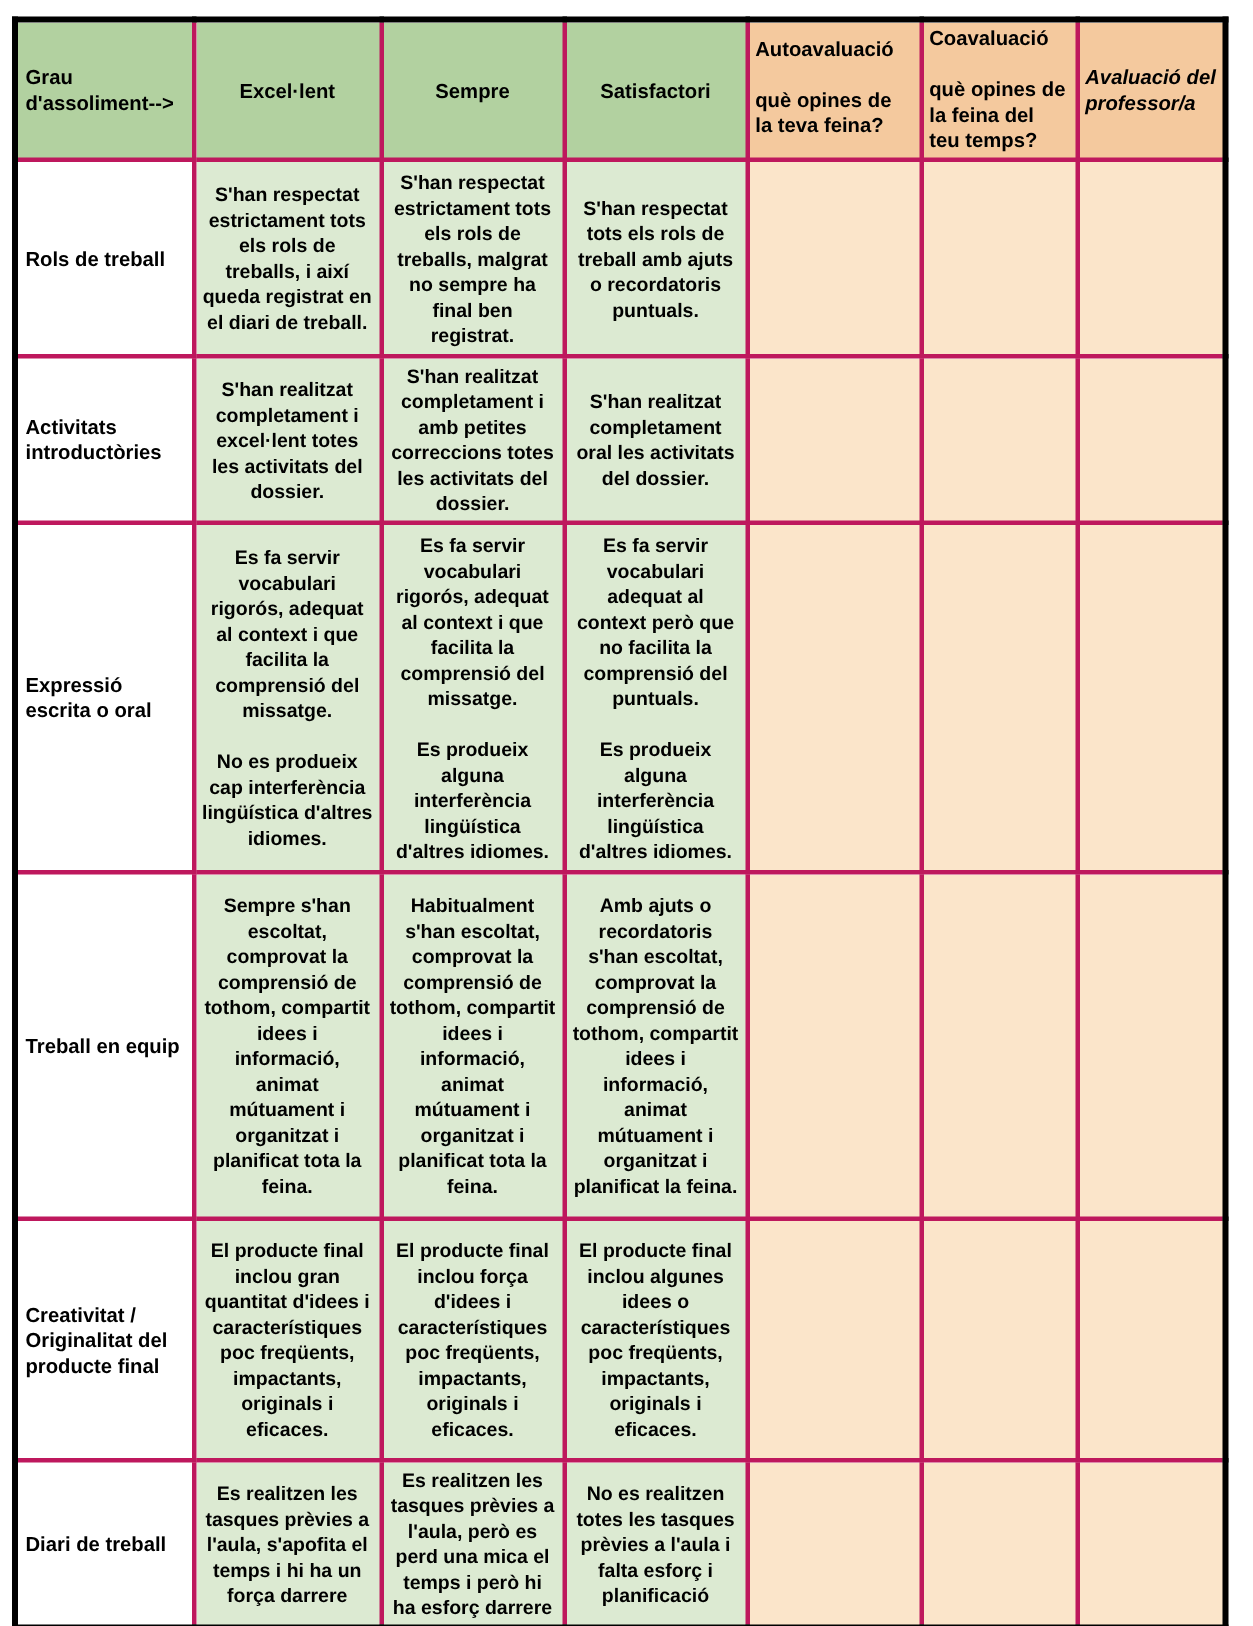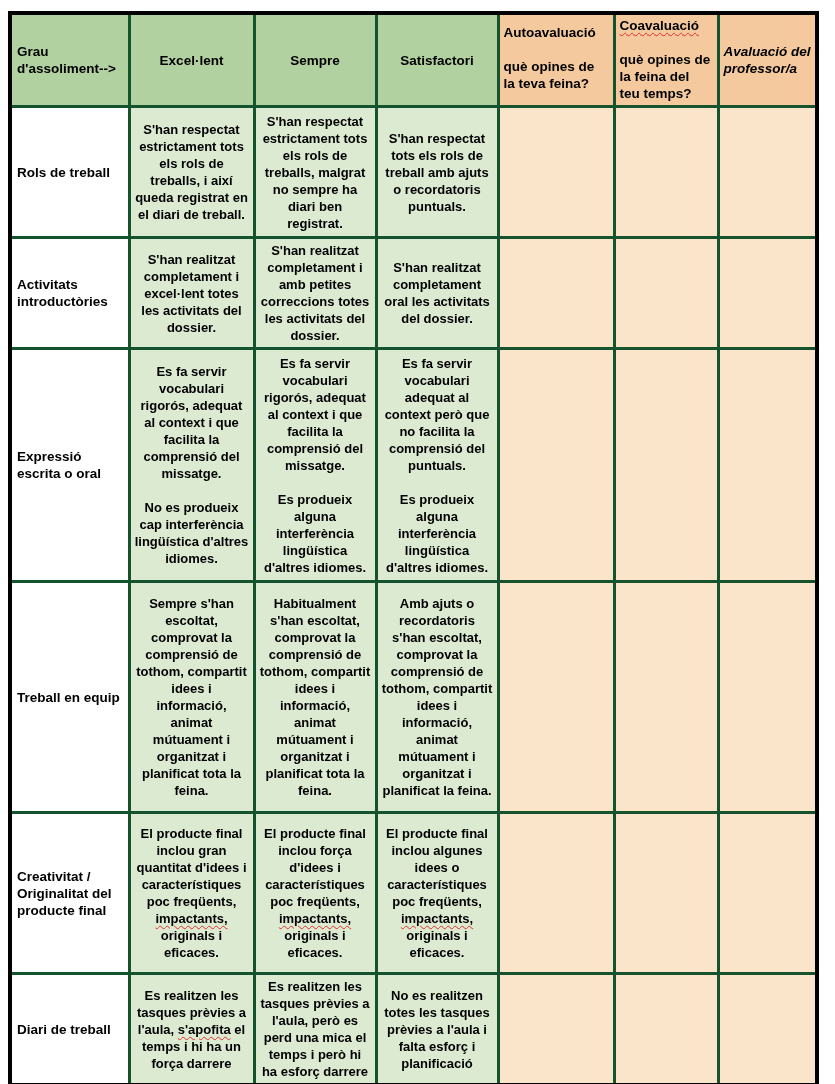--- a/index.html
+++ b/index.html
@@ -11,21 +11,21 @@
     color:#000000;
   }
   table.rubric{
     position:absolute;left:8px;top:11px;
     width:807px;
     border-collapse:collapse;
     table-layout:fixed;
     border:4px solid #000;
   }
   td{
-    border:3px solid #14532d;
+    border:3px solid #be185d;
     font-weight:700;
     font-size:13px;
     line-height:17px;
     vertical-align:middle;
     padding:3px 4px;
     overflow:hidden;
     word-wrap:break-word;
   }
   
   td.c1{background:#ffffff;text-align:left;padding-left:5px;font-size:13.5px;}
@@ -35,21 +35,20 @@
   
   td.hp{background:#f4c99e;text-align:left;vertical-align:top;font-size:13.5px;}
   td.hp.vmid{vertical-align:middle;font-style:italic;}
   
   td.g{background:#dcead2;text-align:center;}
   
   td.p{background:#fbe5ca;}
   .gap{height:17px;}
   .pgap{margin-top:17px;}
   .misspell{
-    text-decoration:underline;
     text-decoration-style:wavy;
     text-decoration-color:#e03030;
     text-decoration-thickness:1px;
     text-underline-offset:2px;
   }
   tr.hdr{height:92px;}
   tr.r1{height:131px;}
   tr.r2{height:107px;}
   tr.r3{height:233px;}
   tr.r4{height:231px;}
@@ -86,21 +85,21 @@
         <div><span class="misspell">Coavaluació</span></div>
         <div class="gap"></div>
         <div>què opines de la feina del teu temps?</div>
       </td>
       <td class="hp vmid">Avaluació del professor/a</td>
     </tr>
 
     <tr class="r1">
       <td class="c1">Rols de treball</td>
       <td class="g">S'han respectat estrictament tots els rols de treballs, i així queda registrat en el diari de treball.</td>
-      <td class="g">S'han respectat estrictament tots els rols de treballs, malgrat no sempre ha diari ben registrat.</td>
+      <td class="g">S'han respectat estrictament tots els rols de treballs, malgrat no sempre ha final ben registrat.</td>
       <td class="g">S'han respectat tots els rols de treball amb ajuts o recordatoris puntuals.</td>
       <td class="p"></td>
       <td class="p"></td>
       <td class="p"></td>
     </tr>
 
     <tr class="r2">
       <td class="c1">Activitats introductòries</td>
       <td class="g">S'han realitzat completament i excel·lent totes les activitats del dossier.</td>
       <td class="g">S'han realitzat completament i amb petites correccions totes les activitats del dossier.</td>

